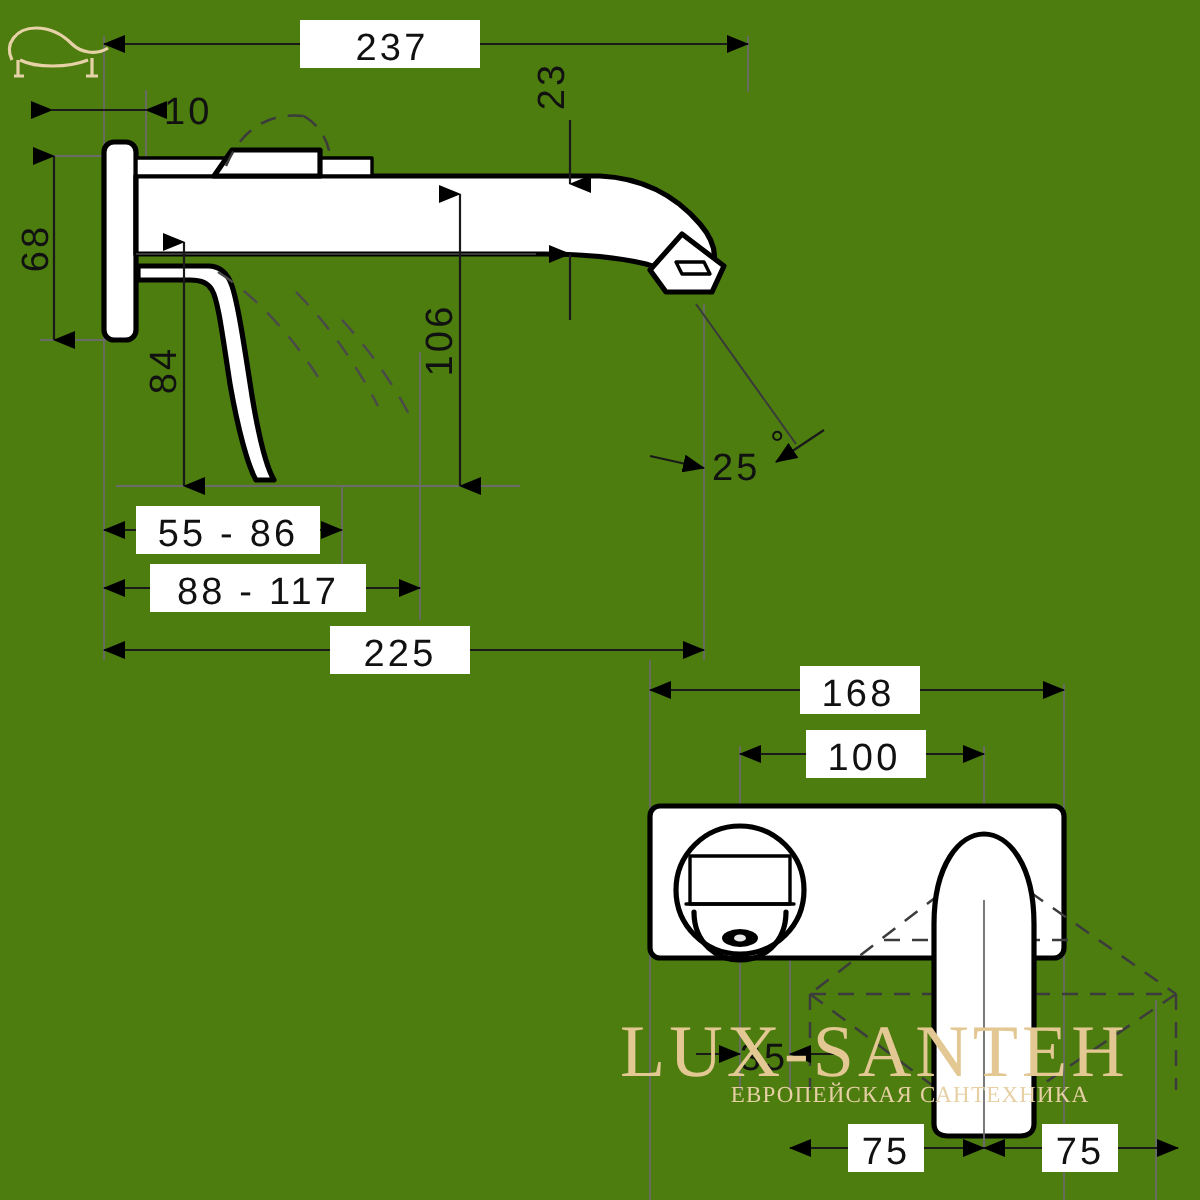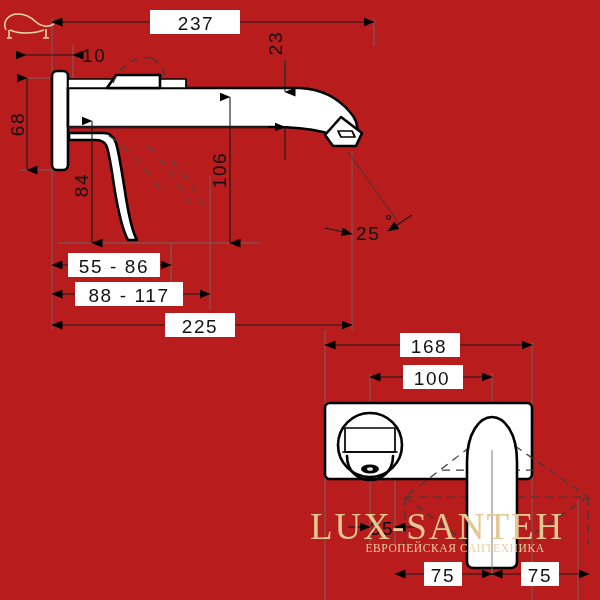--- a/index.html
+++ b/index.html
@@ -4,21 +4,21 @@
 <title>Technical Drawing</title>
 <style>
   html,body{margin:0;padding:0;background:#ffffff;}
   body{
     font-family:"Liberation Sans","DejaVu Sans",sans-serif;
     -webkit-font-smoothing:antialiased;
   }
   #sheet{
     position:relative;
     width:600px;height:600px;
-    background:#b91c1c;
+    background:#4d7c0f;
     overflow:hidden;
   }
   #sheet svg{display:block;position:absolute;left:0;top:0;}
   .wm{
     position:absolute;
     pointer-events:none;
     user-select:none;
   }
   #wm-main{
     left:310px;top:505px;width:290px;

